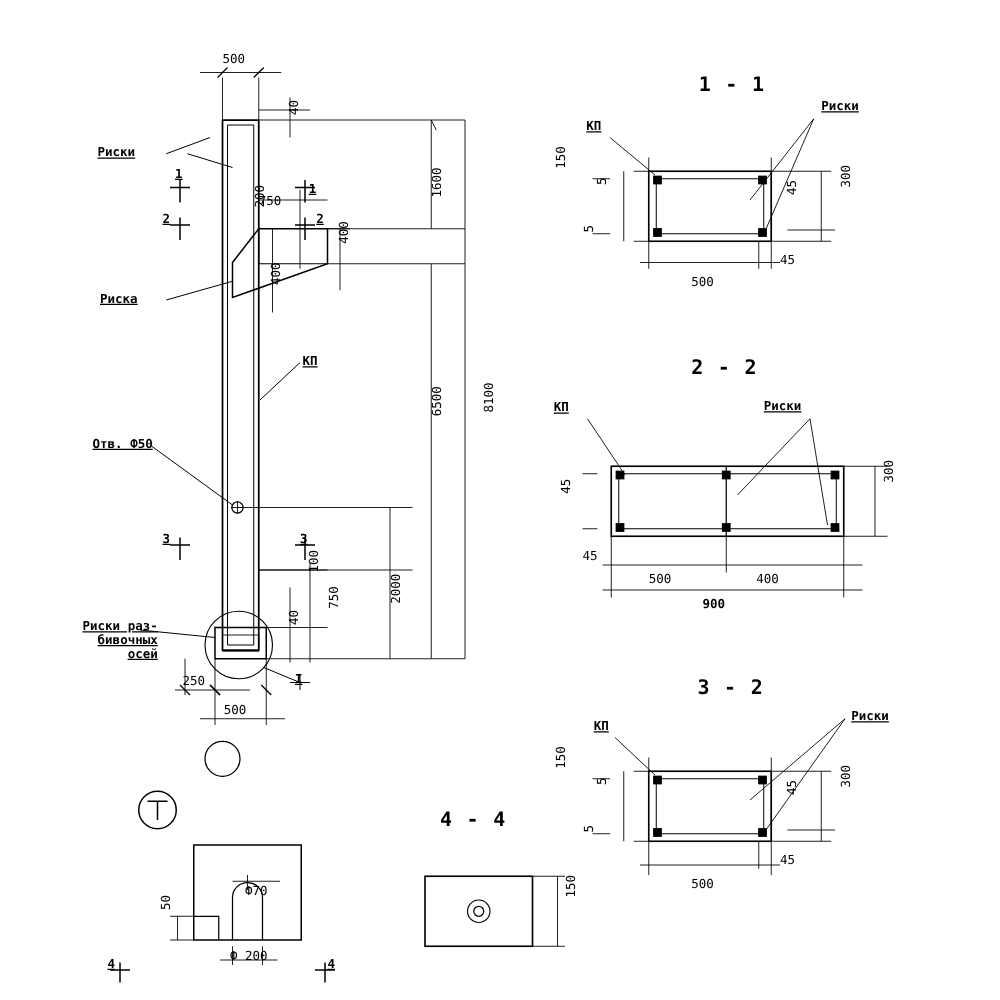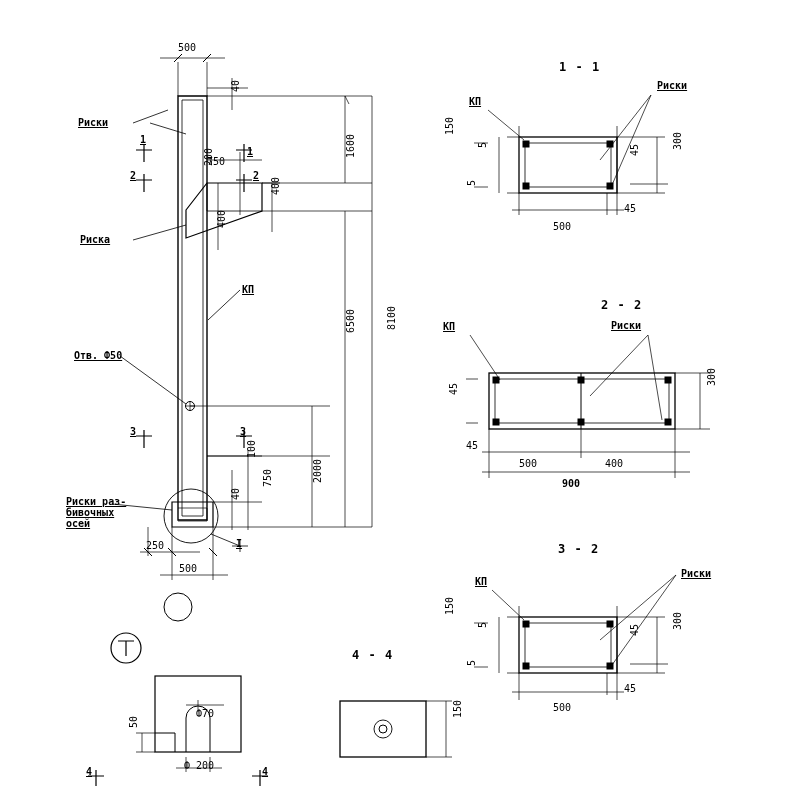--- a/index.html
+++ b/index.html
@@ -19,21 +19,21 @@
     line-height:11px;
     white-space:pre;
     letter-spacing:0px;
     color:#000;
   }
   .lbl.b{font-weight:bold;text-decoration:underline;}
   .vert{
     transform-origin:left top;
     transform:rotate(-90deg);
   }
-  .ttl{font-size:12px;font-weight:bold;letter-spacing:1px;}
+  .ttl{font-size:16px;font-weight:bold;letter-spacing:1px;}
   svg{display:block;}
 </style>
 </head>
 <body>
 
 <svg id="sheet" width="800" height="800" viewBox="0 0 800 800" stroke="#000" fill="none" stroke-width="1" shape-rendering="geometricPrecision">
 
   <g stroke-width="1.4">
 
     <path d="M178,96 L207,96 L207,520 L178,520 Z" fill="none"></path>
@@ -254,21 +254,21 @@
     <circle cx="126" cy="648" r="15" stroke-width="1.2"></circle>
     <path d="M118,641 L134,641 M126,641 L126,656" stroke-width="1.2"></path>
   </g>
 
 </svg>
 
 <div class="lbl b" style="left:78px;top:117px;">Риски</div>
 <div class="lbl b" style="left:80px;top:234px;">Риска</div>
 <div class="lbl b" style="left:242px;top:284px;">КП</div>
 <div class="lbl b" style="left:74px;top:350px;">Отв. Ф50</div>
-<div class="lbl b" style="left:66px;top:496px;">Риски раз-
+<div class="lbl b" style="left:66px;top:496px;text-align:right;">Риски раз-
 бивочных
 осей</div>
 
 <div class="lbl" style="left:178px;top:42px;">500</div>
 <div class="lbl vert" style="left:230px;top:92px;">40</div>
 <div class="lbl" style="left:207px;top:156px;">750</div>
 <div class="lbl vert" style="left:203px;top:166px;">200</div>
 <div class="lbl vert" style="left:270px;top:195px;">400</div>
 <div class="lbl vert" style="left:216px;top:228px;">400</div>
 <div class="lbl vert" style="left:345px;top:158px;">1600</div>
@@ -295,21 +295,21 @@
 <div class="lbl b" style="left:469px;top:96px;">КП</div>
 <div class="lbl b" style="left:657px;top:80px;">Риски</div>
 <div class="lbl vert" style="left:444px;top:135px;">150</div>
 <div class="lbl vert" style="left:477px;top:148px;">5</div>
 <div class="lbl vert" style="left:466px;top:186px;">5</div>
 <div class="lbl vert" style="left:629px;top:156px;">45</div>
 <div class="lbl vert" style="left:672px;top:150px;">300</div>
 <div class="lbl" style="left:624px;top:203px;">45</div>
 <div class="lbl" style="left:553px;top:221px;">500</div>
 
-<div class="lbl ttl" style="left:553px;top:300px;margin-left:48px;">2 - 2</div>
+<div class="lbl ttl" style="left:553px;top:288px;">2 - 2</div>
 <div class="lbl b" style="left:443px;top:321px;">КП</div>
 <div class="lbl b" style="left:611px;top:320px;">Риски</div>
 <div class="lbl vert" style="left:448px;top:395px;">45</div>
 <div class="lbl vert" style="left:706px;top:386px;">300</div>
 <div class="lbl" style="left:466px;top:440px;">45</div>
 <div class="lbl" style="left:519px;top:458px;">500</div>
 <div class="lbl" style="left:605px;top:458px;">400</div>
 <div class="lbl" style="left:562px;top:478px;font-weight:bold;">900</div>
 
 <div class="lbl ttl" style="left:558px;top:544px;">3 - 2</div>

